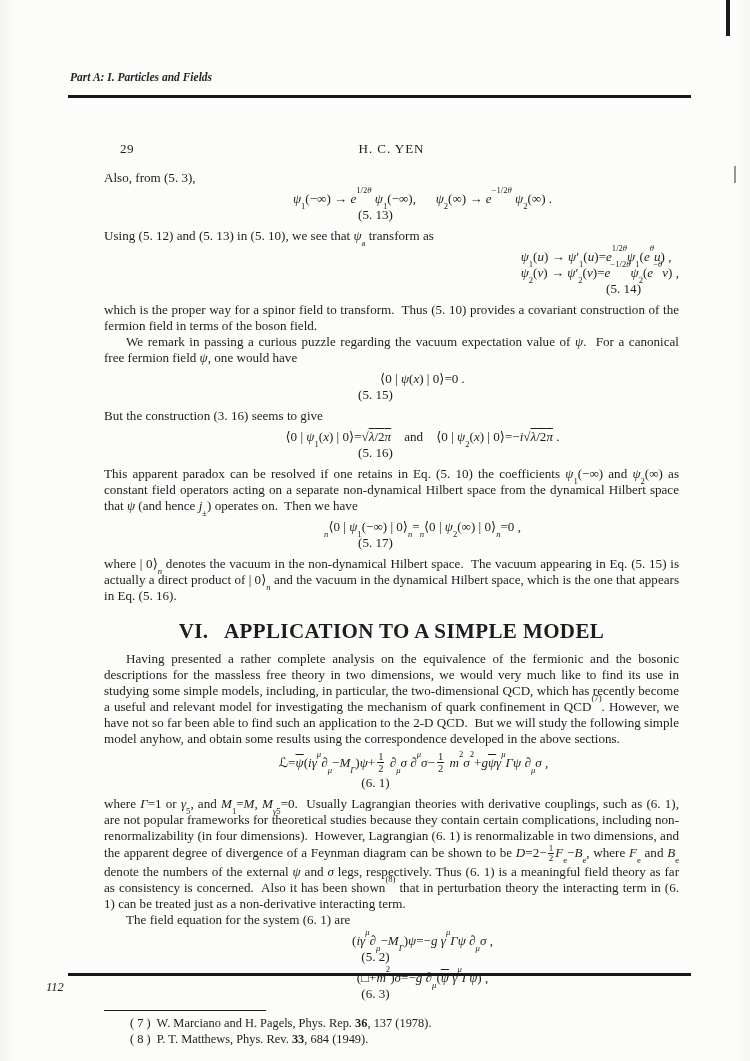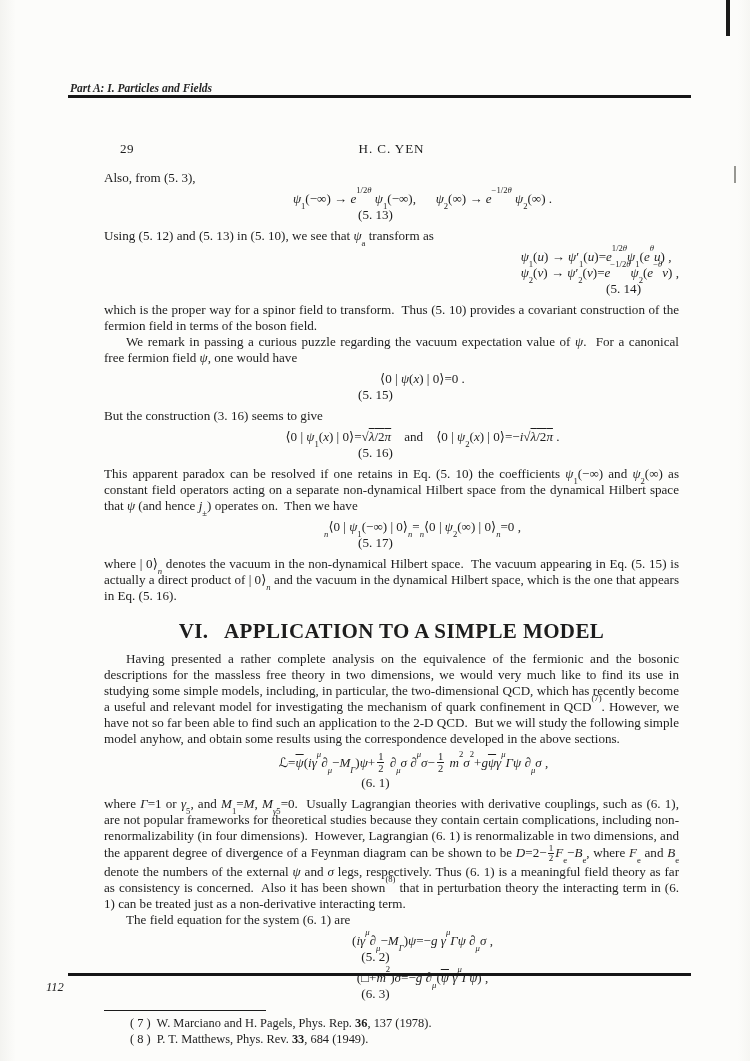--- a/index.html
+++ b/index.html
@@ -2,21 +2,21 @@
 <html><head>
 <meta charset="utf-8">
 <style>
   html,body{margin:0;padding:0;background:#ffffff;}
   .sheet{
     width:750px;height:1061px;position:relative;overflow:hidden;
     background:linear-gradient(90deg,#f3f3f0 0px,#fcfcfa 16px,#fcfcfa 738px,#f6f6f3 750px);
     font-family:"Liberation Serif","DejaVu Serif","DejaVu Sans",serif;
     color:#1d1d1d;
   }
-  .running-header{position:absolute;left:70px;top:82px;font-size:11.5px;font-weight:bold;font-style:italic;color:#262626;}
+  .running-header{position:absolute;left:70px;top:71px;font-size:11.5px;font-weight:bold;font-style:italic;color:#262626;}
   .header-rule{position:absolute;left:68px;top:95px;width:623px;height:3px;background:#161616;}
   .artifact-top{position:absolute;left:726px;top:0;width:4px;height:36px;background:#1a1a1a;}
   .artifact-side{position:absolute;left:734px;top:166px;width:2px;height:17px;background:#979792;}
   .content{position:absolute;left:104px;top:141px;width:575px;font-size:13.1px;line-height:16px;text-align:justify;}
   .meta-row{position:relative;height:16px;margin-bottom:13px;}
   .pageno-top{margin-left:16px;letter-spacing:.5px;}
   .author{position:absolute;left:0;right:0;text-align:center;letter-spacing:.9px;}
   .para{margin:0;}
   .indent{text-indent:22px;}
   .eq{display:flex;justify-content:space-between;align-items:center;margin:5px 0;flex-direction:column;}

